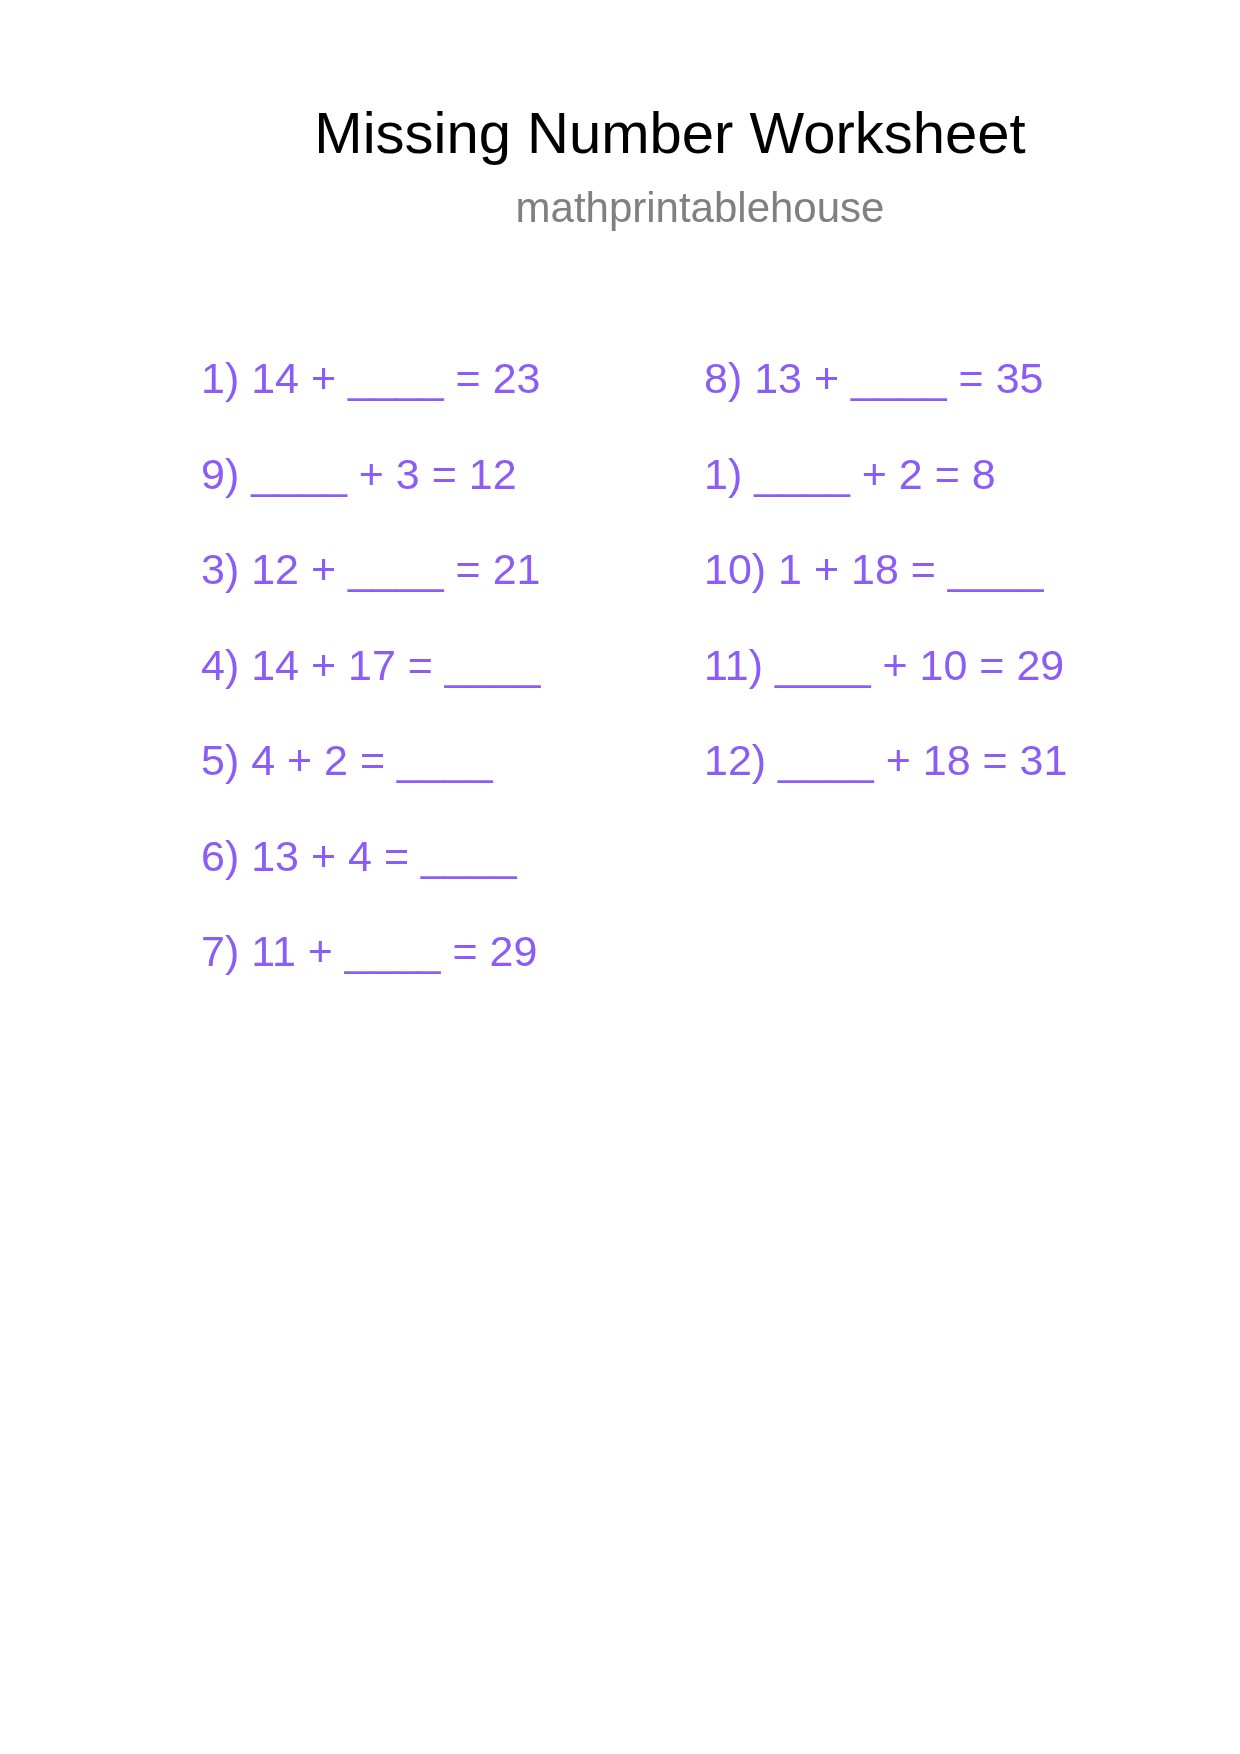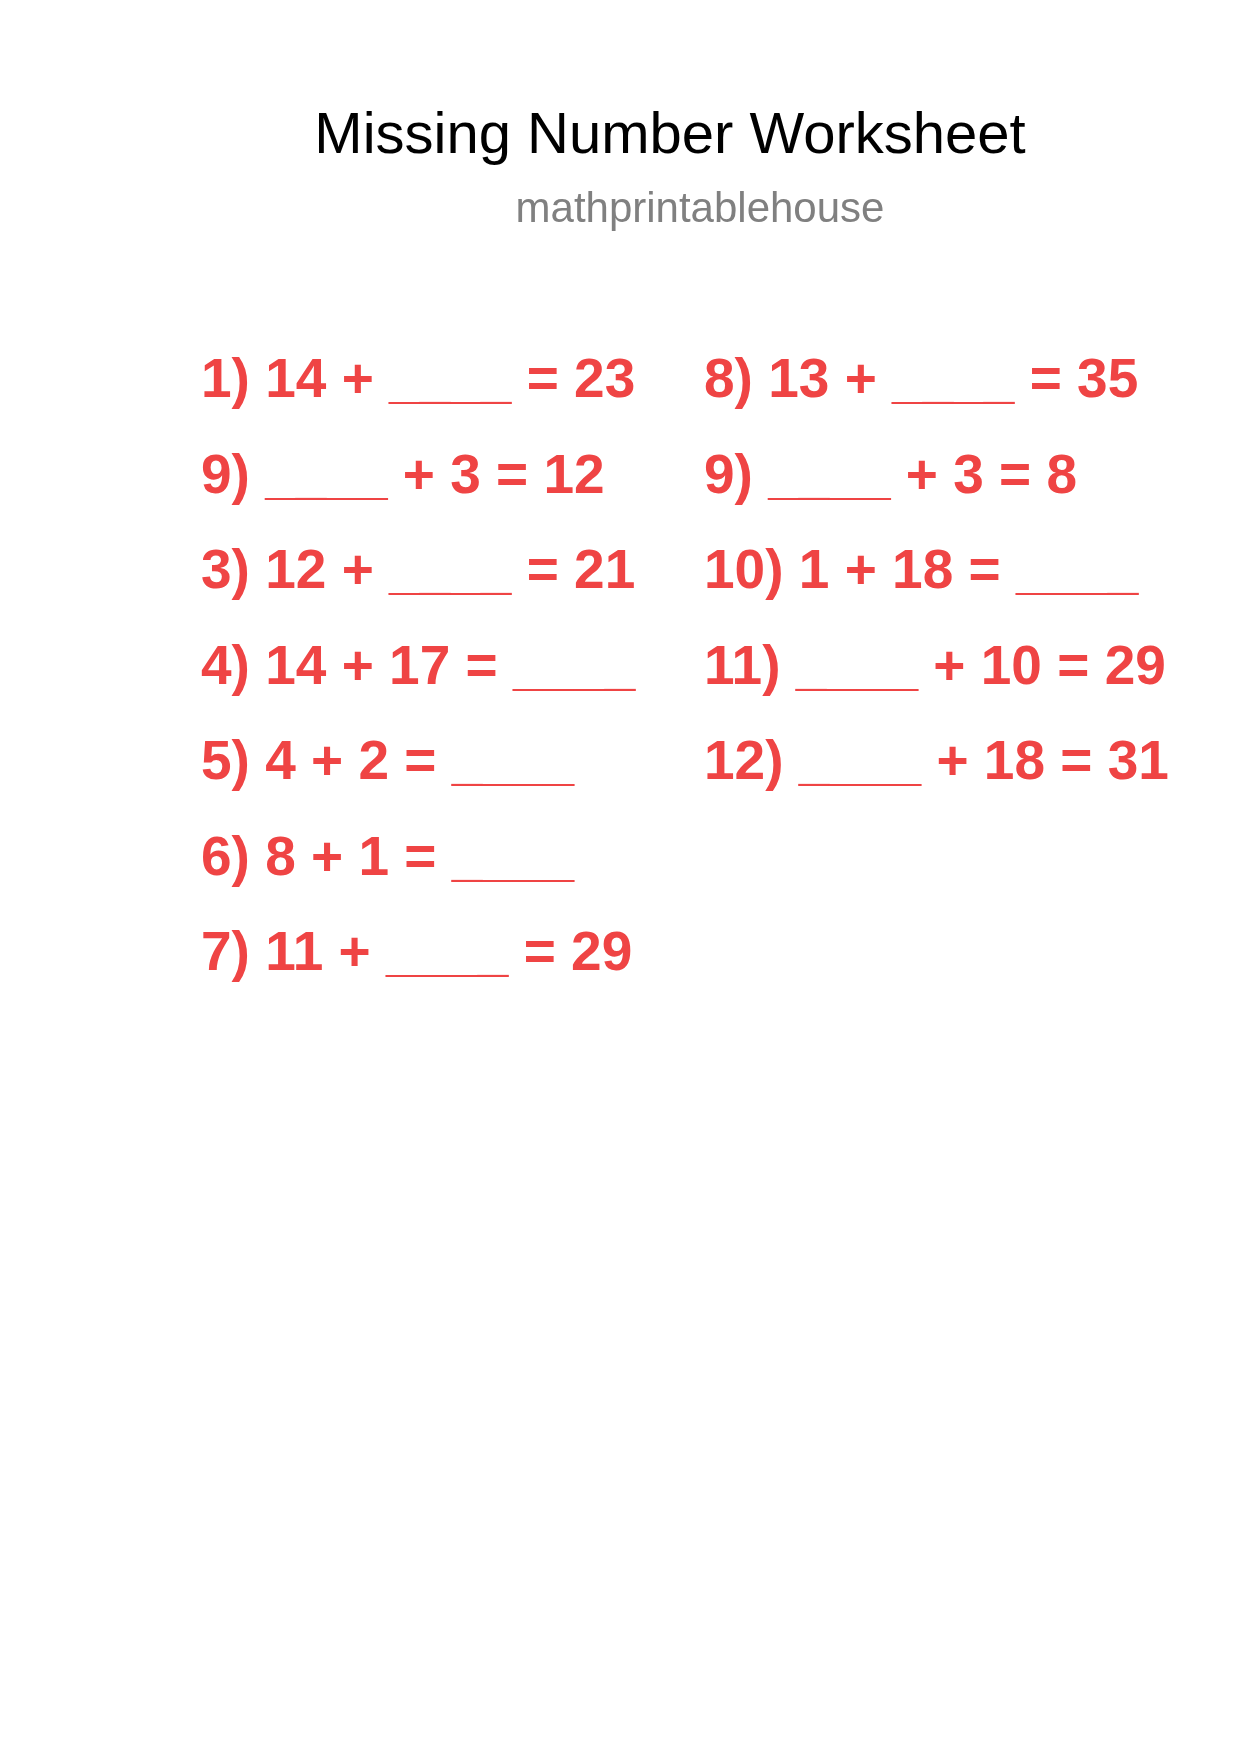--- a/index.html
+++ b/index.html
@@ -38,42 +38,41 @@
       white-space: nowrap;
     }
     .column {
       position: absolute;
       top: 350px;
     }
     .col-left { left: 201px; }
     .col-right { left: 704px; }
     .problem {
       height: 95.5px;
-      font-size: 55px;
+      font-size: 43px;
       line-height: 56px;
       white-space: pre;
-      color: #ef4444;
-      font-weight: bold;
+      color: #8b5cf6;
     }
   </style>
 </head>
 <body>
 
 <div class="title">Missing Number Worksheet</div>
 <div class="subtitle">mathprintablehouse</div>
 
 <div class="column col-left">
   <div class="problem">1) 14 + ____ = 23</div>
   <div class="problem">9) ____ + 3 = 12</div>
   <div class="problem">3) 12 + ____ = 21</div>
   <div class="problem">4) 14 + 17 = ____</div>
   <div class="problem">5) 4 + 2 = ____</div>
-  <div class="problem">6) 8 + 1 = ____</div>
+  <div class="problem">6) 13 + 4 = ____</div>
   <div class="problem">7) 11 + ____ = 29</div>
 </div>
 
 <div class="column col-right">
   <div class="problem">8) 13 + ____ = 35</div>
-  <div class="problem">9) ____ + 3 = 8</div>
+  <div class="problem">1) ____ + 2 = 8</div>
   <div class="problem">10) 1 + 18 = ____</div>
   <div class="problem">11) ____ + 10 = 29</div>
   <div class="problem">12) ____ + 18 = 31</div>
 </div>
 
 </body></html>

